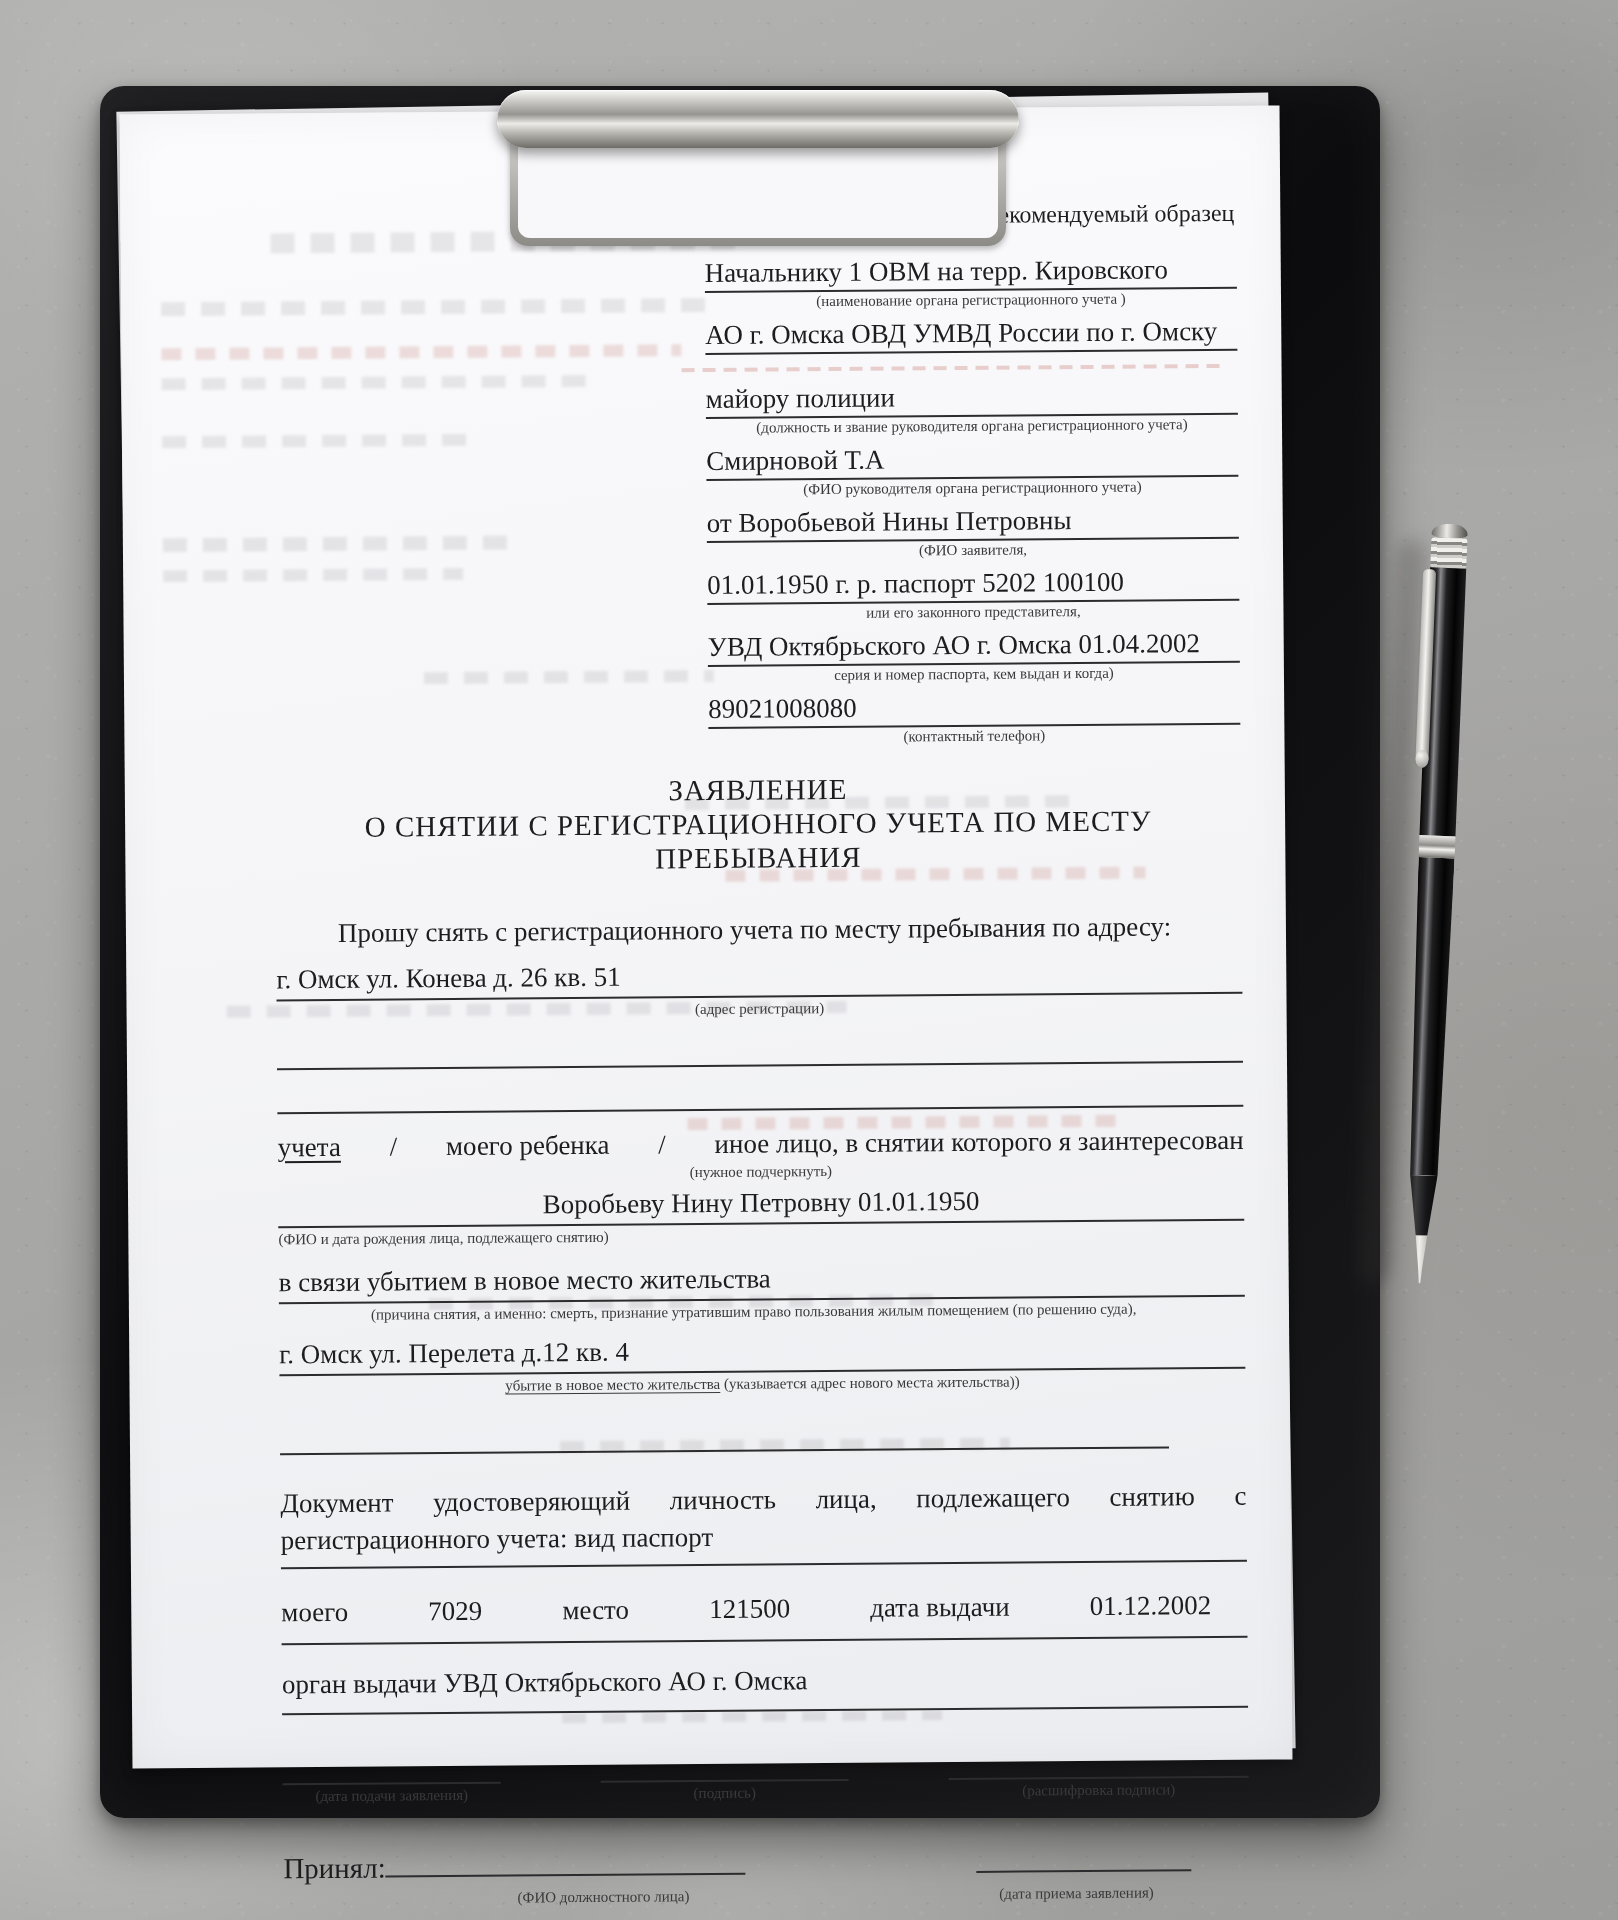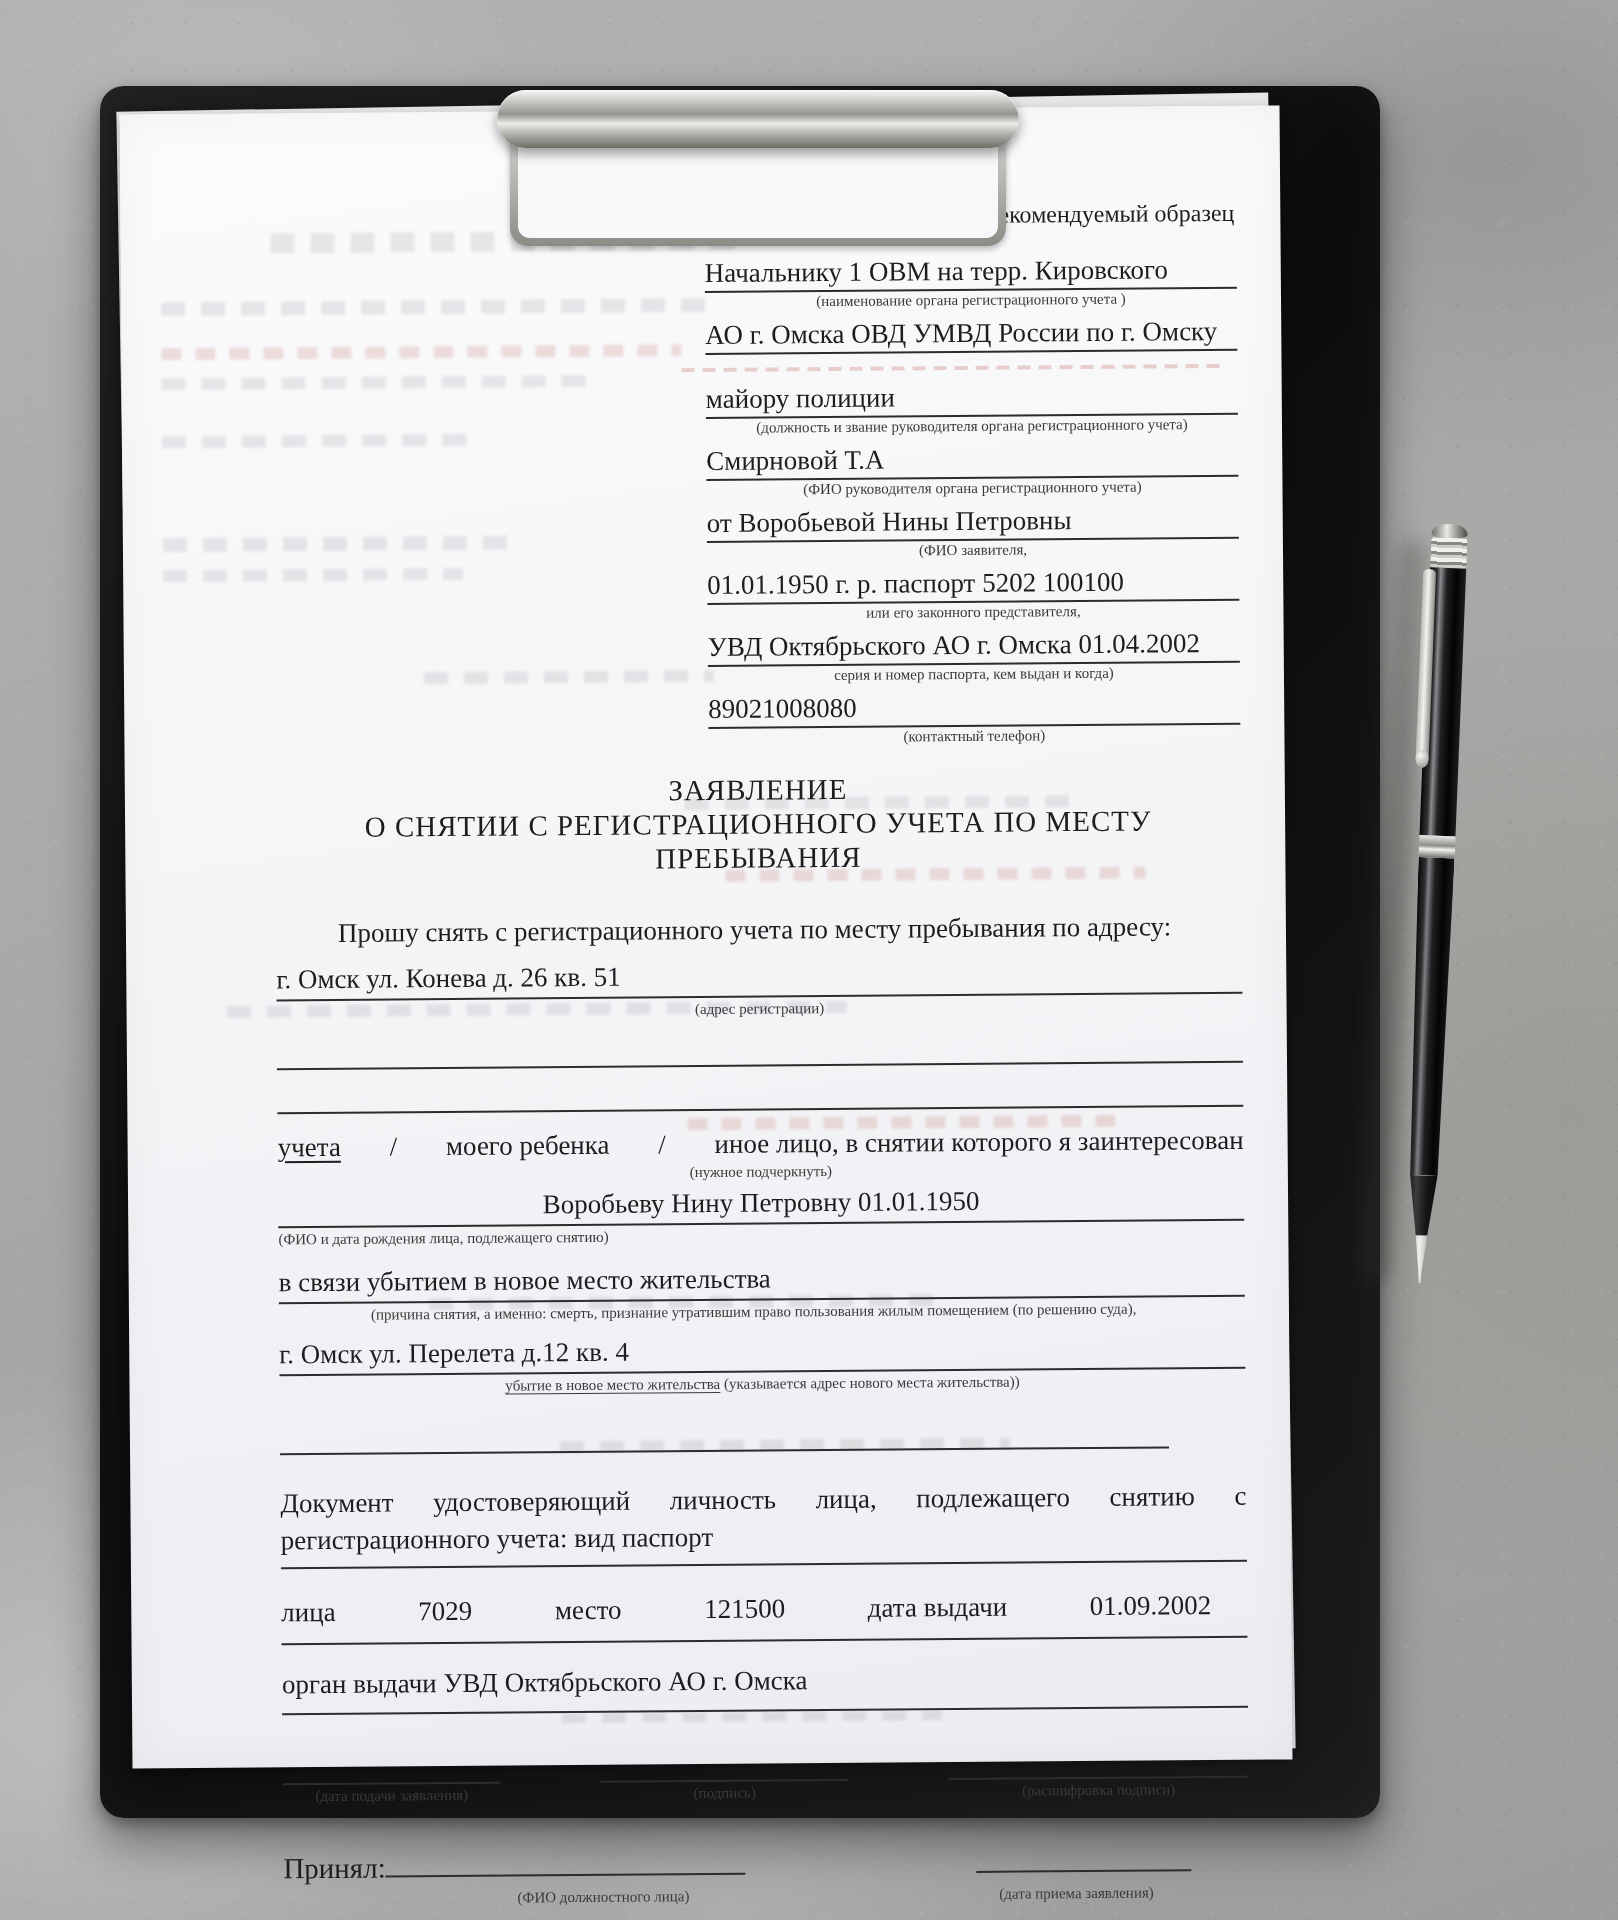--- a/index.html
+++ b/index.html
@@ -199,26 +199,26 @@
       </div>
 
       <div class="rule r3"></div>
 
       <div class="docpar">
         <div class="just">Документ удостоверяющий личность лица, подлежащего снятию с</div>
         <div class="fval pb">регистрационного учета: вид  паспорт</div>
       </div>
 
       <div class="passport-row">
-        <span>лица</span>
+        <span>моего</span>
         <span>7029</span>
         <span>место</span>
         <span>121500</span>
         <span>дата выдачи</span>
-        <span>01.09.2002</span>
+        <span>01.12.2002</span>
       </div>
 
       <div class="fval pb issuer">орган выдачи УВД Октябрьского АО г. Омска</div>
 
       <div class="sign-row">
         <div class="sig-col c1">
           <div class="sig-line"></div>
           <div class="fcap center">(дата подачи заявления)</div>
         </div>
         <div class="sig-col c2">

